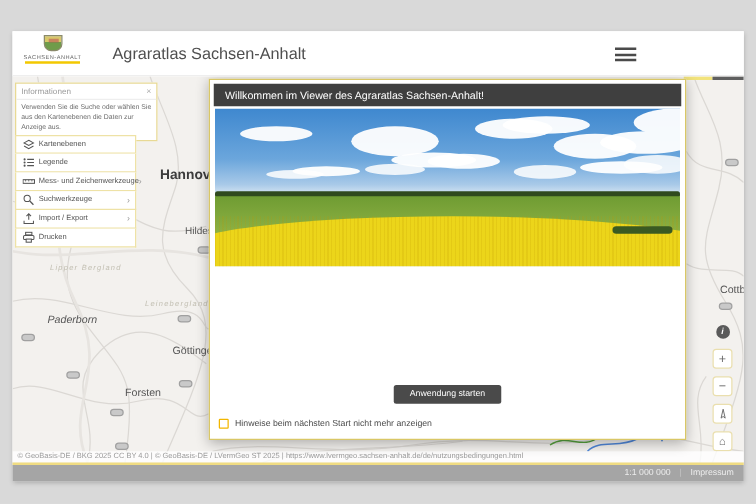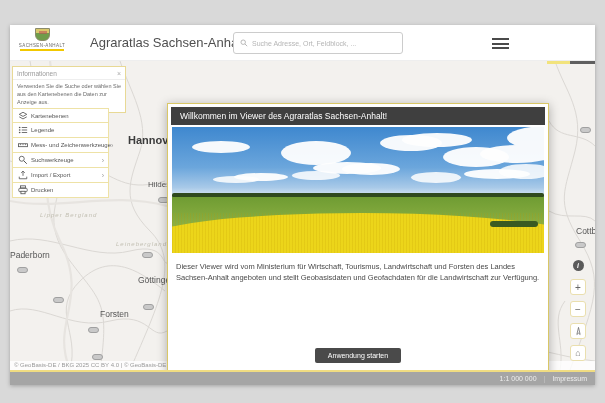--- a/index.html
+++ b/index.html
@@ -45,21 +45,21 @@
   .info-body { font-size:5.5px; color:#6a6a6a; line-height:1.45; padding:3px 4px 5px; }
 
   .menu { position:absolute; left:2px; top:47px; width:97px; z-index:20; }
   .menu-item { height:15px; background:#fff; border:1px solid #eee2a6; border-top:none; display:flex; align-items:center; padding:0 4px; cursor:pointer; }
   .menu-item:first-child { border-top:1px solid #eee2a6; }
   .menu-icon { width:11px; height:11px; flex:0 0 auto; display:flex; align-items:center; justify-content:center; }
   .menu-label { font-size:6px; color:#555; margin-left:3px; flex:1 1 auto; white-space:nowrap; }
   .menu-chev { font-size:7px; color:#999; }
 
   
-  .modal { position:absolute; left:157px; top:2px; width:382px; height:289px; background:#fff; border:1px solid #d9c766; box-shadow:0 2px 10px rgba(0,0,0,.3); z-index:50; display:flex; flex-direction:column;margin-top:40px; }
+  .modal { position:absolute; left:157px; top:2px; width:382px; height:289px; background:#fff; border:1px solid #d9c766; box-shadow:0 2px 10px rgba(0,0,0,.3); z-index:50; display:flex; flex-direction:column; }
   .modal-head { height:18px; background:#3f3f3f; color:#fff; font-size:8.5px; line-height:18px; padding:0 9px; margin:3px 3px 0; }
   .photo { height:126px; margin:2px 4px 0; position:relative; overflow:hidden; background:linear-gradient(180deg,#3f88cf 0%,#6ba6dc 32%,#a8c9e8 48%,#d9e7f3 55%); }
   .cloud { position:absolute; background:#fff; border-radius:50%; opacity:.95; }
   .c1 { left:20px; top:14px; width:58px; height:12px; box-shadow:95px 6px 0 6px #fff, 190px -4px 0 2px #fff, 255px 10px 0 4px #fff, 150px 22px 0 0 #fff, 40px 30px 0 -2px #fff; }
   .c2 { left:230px; top:6px; width:70px; height:14px; box-shadow:80px 14px 0 2px #fff, -90px 28px 0 -1px #fff, 60px 34px 0 -2px #fff, 110px -2px 0 5px #fff; }
   .c3 { left:120px; top:44px; width:48px; height:9px; opacity:.85; box-shadow:120px 2px 0 1px #fff, 210px -4px 0 3px #fff, -80px 4px 0 -1px #fff; }
   .treeline { position:absolute; left:0; top:66px; width:100%; height:5px; background:#2f4a1e; border-radius:2px; }
   .greenfield { position:absolute; left:0; top:70px; width:100%; height:34px; background:linear-gradient(180deg,#6f9c33,#93b445); }
   .yellowfield { position:absolute; left:-30px; top:86px; width:130%; height:90px; background:#ecd51a; border-radius:50% 60% 0 0 / 30px 46px 0 0; }
   .yellowfield:after { content:""; position:absolute; inset:0; background:repeating-linear-gradient(90deg, rgba(190,150,0,.18) 0 1px, transparent 1px 3px); }
@@ -91,27 +91,20 @@
 
 <div class="app">
 
   <div class="header">
     <div class="logo">
       <div class="crest"></div>
       <div class="logo-text">SACHSEN-ANHALT</div>
       <div class="logo-underline"></div>
     </div>
     <div class="app-title">Agraratlas Sachsen-Anhalt</div>
-    <div class="search">
-      <svg width="8" height="8" viewBox="0 0 10 10">
-          <circle cx="4" cy="4" r="2.8" fill="none" stroke="#b5b5b5" stroke-width="1.2"></circle>
-          <line x1="6.2" y1="6.2" x2="9" y2="9" stroke="#b5b5b5" stroke-width="1.2"></line>
-        </svg>
-      <input type="text" placeholder="Suche Adresse, Ort, Feldblock, ..." style="">
-    </div>
     <div class="hamburger">
         <div></div>
         <div></div>
         <div></div>
       </div>
   </div>
 
   <div class="map">
     <svg class="roads" width="585" height="309" viewBox="0 0 585 309">
       <g fill="none" stroke="#dbd8d4" stroke-width="1">
@@ -136,21 +129,21 @@
         <path d="M430,295 C445,285 455,300 470,288 S495,296 505,285" stroke="#55a03c"></path>
         <path d="M460,300 C470,290 485,298 500,290 S515,284 520,292" stroke="#4f86d8"></path>
       </g>
     </svg>
 
     <div class="stripe-yellow"></div>
     <div class="stripe-dark"></div>
 
     <div class="map-city big" style="left:118px; top:73px;">Hannover</div>
     <div class="map-city" style="left:138px; top:119px; font-size:8px;">Hildesheim</div>
-    <div class="map-city" style="left:0; top:189px;">Paderborn</div>
+    <div class="map-city" style="left:28px; top:189px;font-style:italic;">Paderborn</div>
     <div class="map-city" style="left:90px; top:248px;">Forsten</div>
     <div class="map-city" style="left:128px; top:214px;">Göttingen</div>
     <div class="map-city" style="left:566px; top:165px;">Cottbus</div>
     <div class="map-region" style="left:30px; top:151px;">Lipper Bergland</div>
     <div class="map-region" style="left:106px; top:180px;">Leinebergland</div>
 
     <div class="shield" style="left:7px; top:206px;"></div>
     <div class="shield" style="left:43px; top:236px;"></div>
     <div class="shield" style="left:78px; top:266px;"></div>
     <div class="shield" style="left:132px; top:191px;"></div>
@@ -242,21 +235,20 @@
       <div class="modal-head">Willkommen im Viewer des Agraratlas Sachsen-Anhalt!</div>
       <div class="photo">
         <div class="cloud c1"></div>
         <div class="cloud c2"></div>
         <div class="cloud c3"></div>
         <div class="treeline"></div>
         <div class="greenfield"></div>
         <div class="yellowfield"></div>
         <div class="bushes"></div>
       </div>
-      <div class="modal-body">Dieser Viewer wird vom Ministerium für Wirtschaft, Tourismus, Landwirtschaft und Forsten des Landes Sachsen-Anhalt angeboten und stellt Geobasisdaten und Geofachdaten für die Landwirtschaft zur Verfügung.</div>
       <div class="modal-spacer"></div>
       <div class="modal-btn-row">
         <button class="start-btn">Anwendung starten</button>
       </div>
       <div class="check-row">
         <span class="checkbox"></span>
         <span class="check-label">Hinweise beim nächsten Start nicht mehr anzeigen</span>
       </div>
     </div>
 

